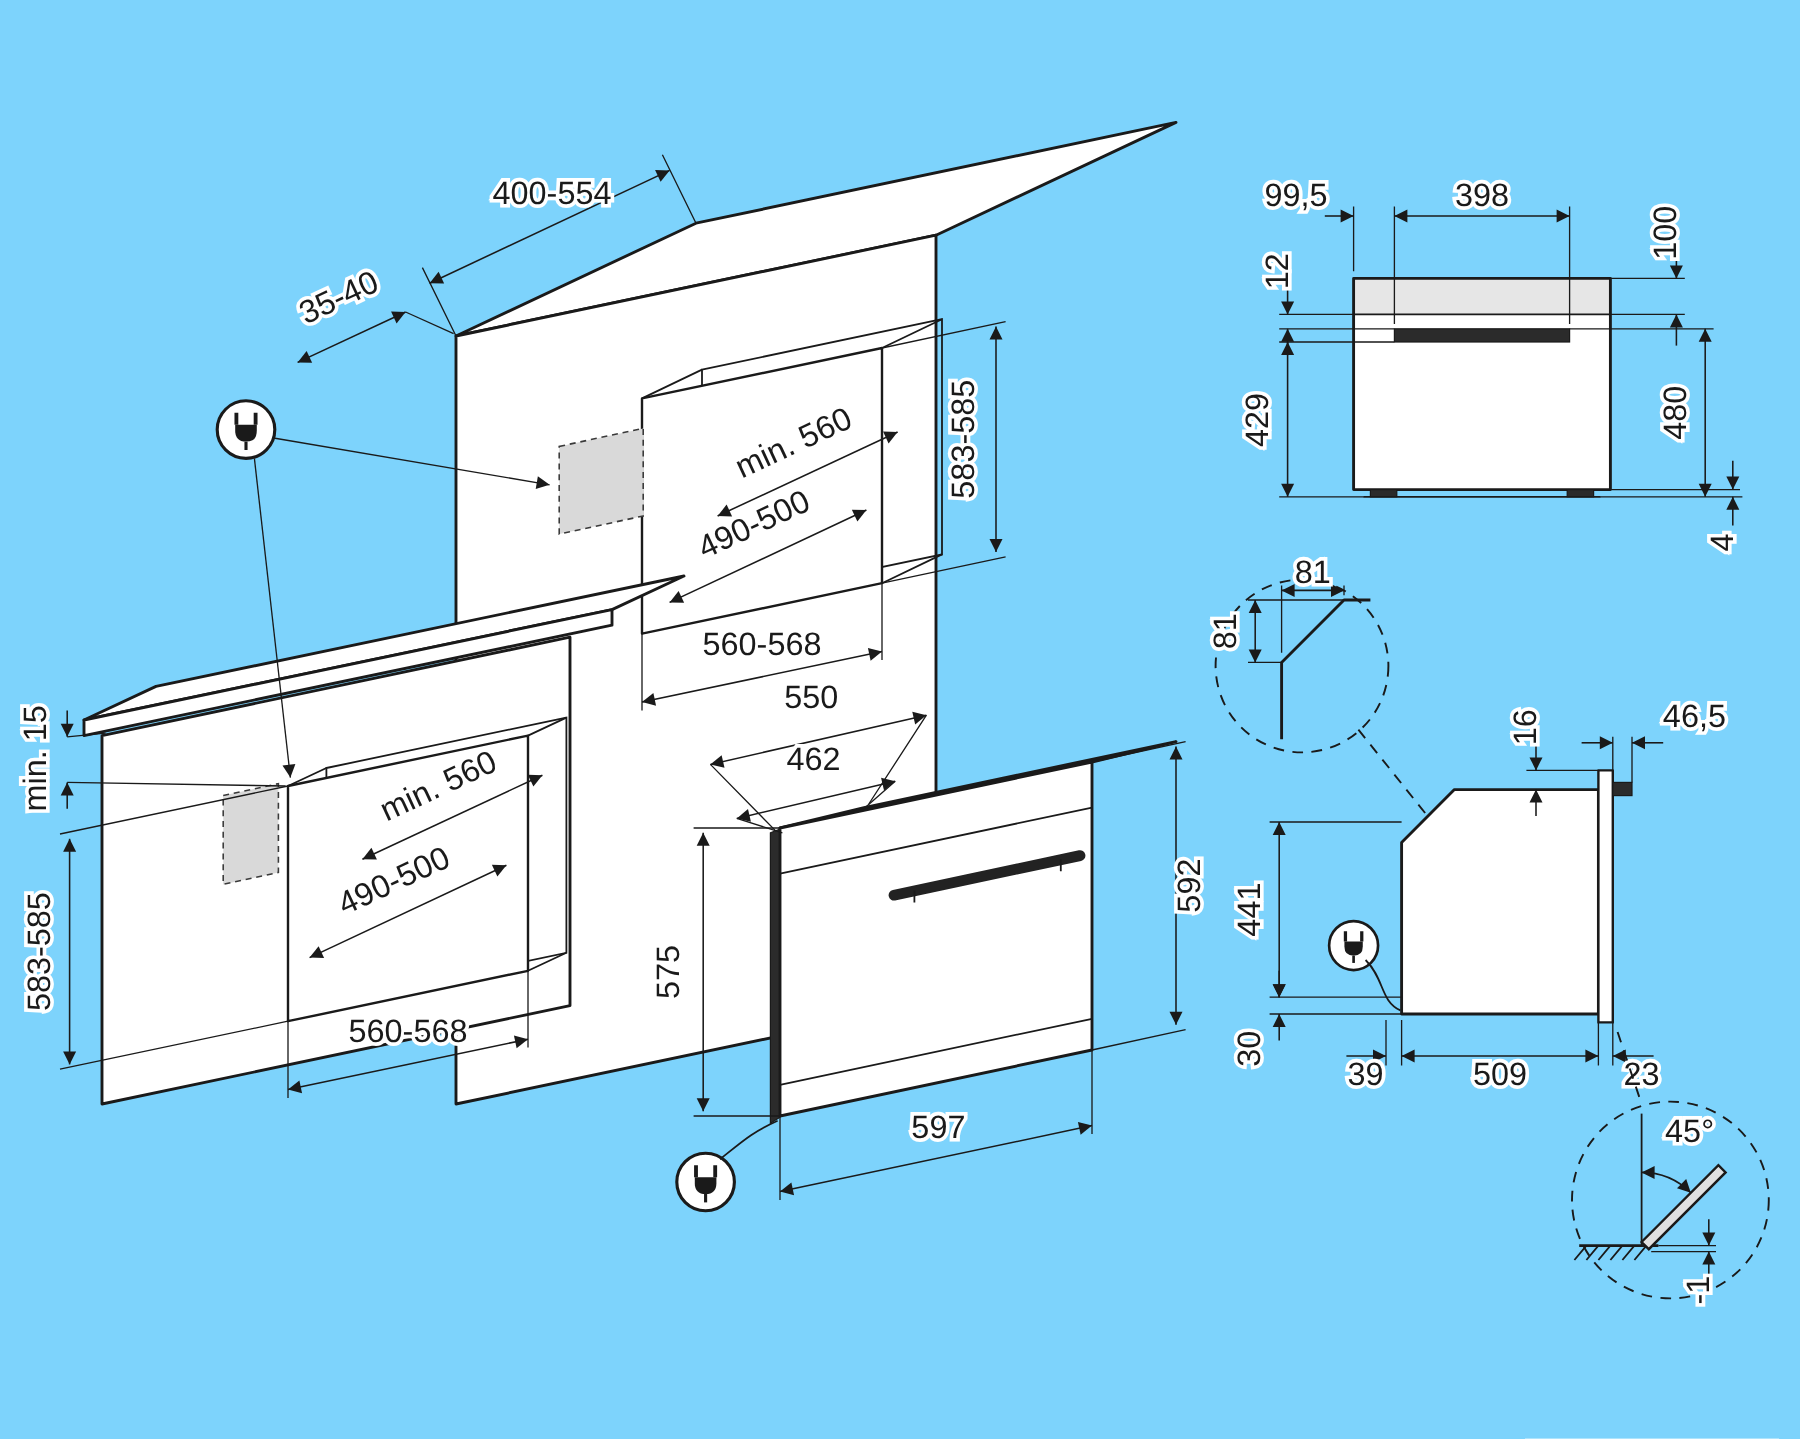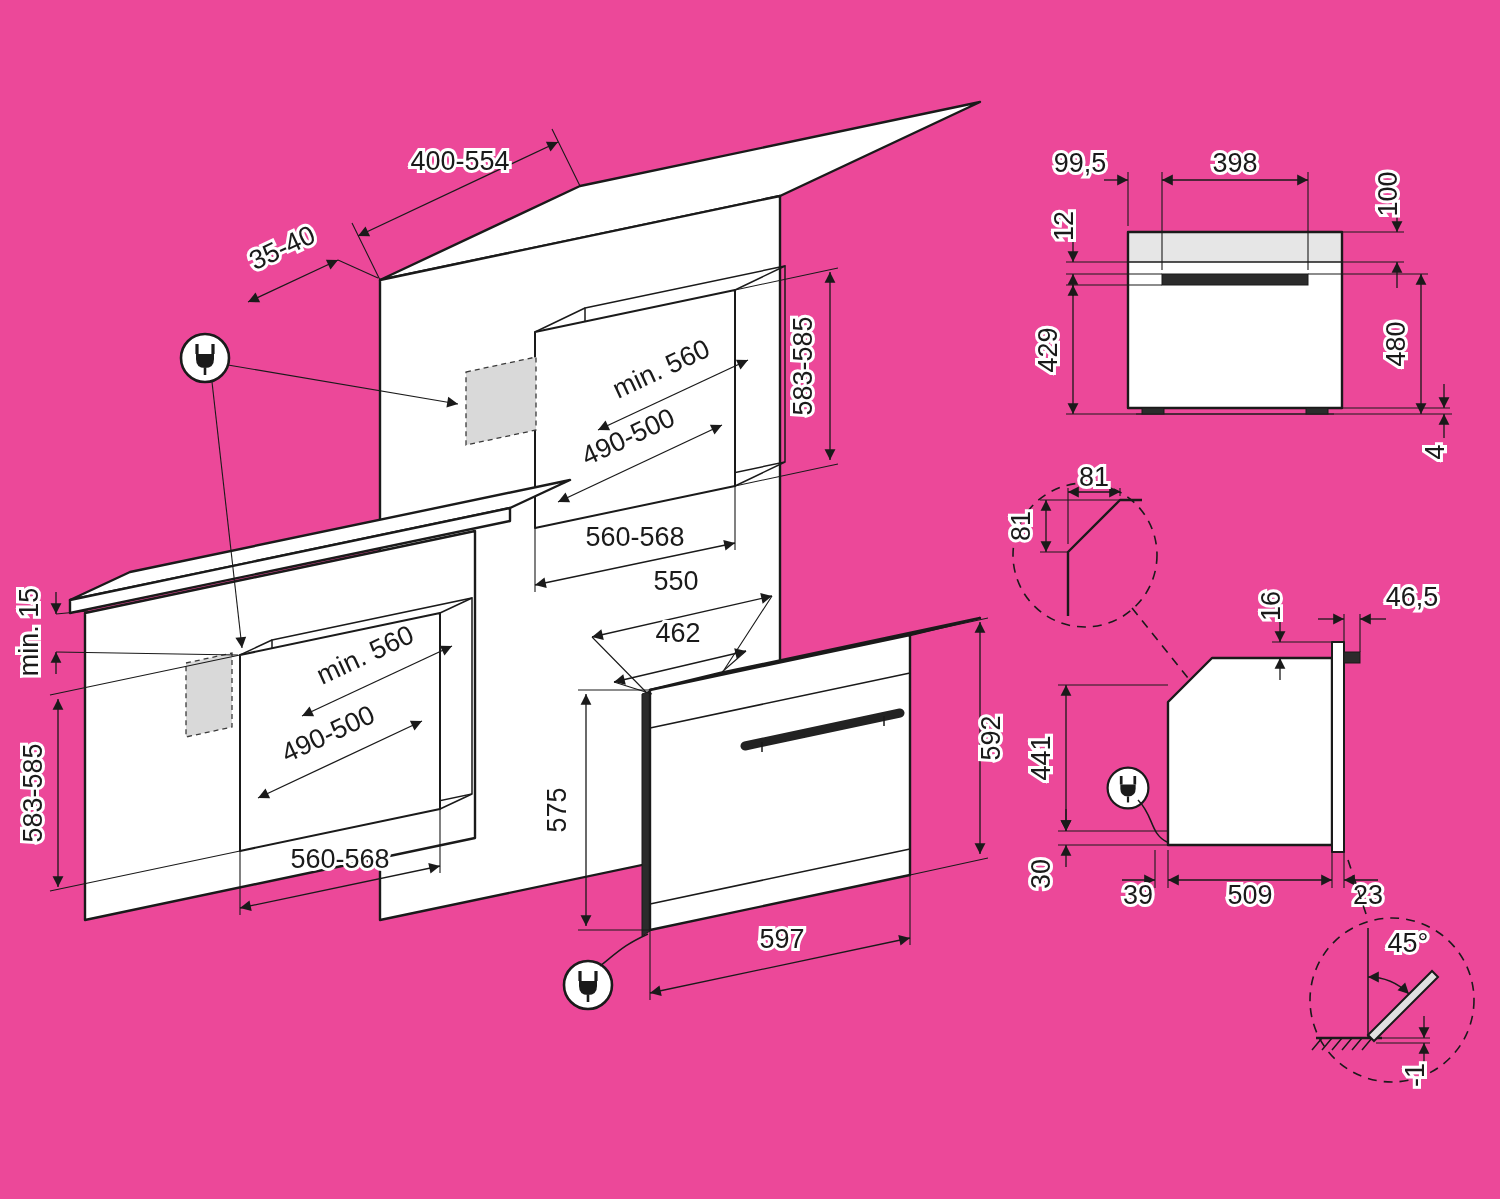--- a/index.html
+++ b/index.html
@@ -1,16 +1,16 @@
 <!DOCTYPE html>
 <html><head>
 <meta charset="utf-8">
 <style>
   html,body{margin:0;padding:0;background:#ffffff;}
-  .stage{position:relative;width:1500px;height:1199px;background:#ec4899;overflow:hidden;}
+  .stage{position:relative;width:1500px;height:1199px;background:#7dd3fc;overflow:hidden;}
   svg{position:absolute;left:0;top:0;}
   .ol  {fill:#ffffff;stroke:#1a1a1a;stroke-width:2.4;stroke-linejoin:round;}
   .ol2 {fill:#ffffff;stroke:#1a1a1a;stroke-width:2;stroke-linejoin:round;}
   .nf  {fill:none;stroke:#1a1a1a;stroke-width:2.4;stroke-linejoin:round;}
   .in  {fill:none;stroke:#1a1a1a;stroke-width:1.5;}
   .dim {fill:none;stroke:#1a1a1a;stroke-width:1.3;}
   .ext {fill:none;stroke:#1a1a1a;stroke-width:1.1;}
   .dash{fill:none;stroke:#1a1a1a;stroke-width:1.6;stroke-dasharray:9 7;}
   .shade{fill:#d9d9d9;stroke:#3a3a3a;stroke-width:1.3;stroke-dasharray:5 4;}
   .dark{fill:#2b2b2b;stroke:#1a1a1a;stroke-width:1;}

